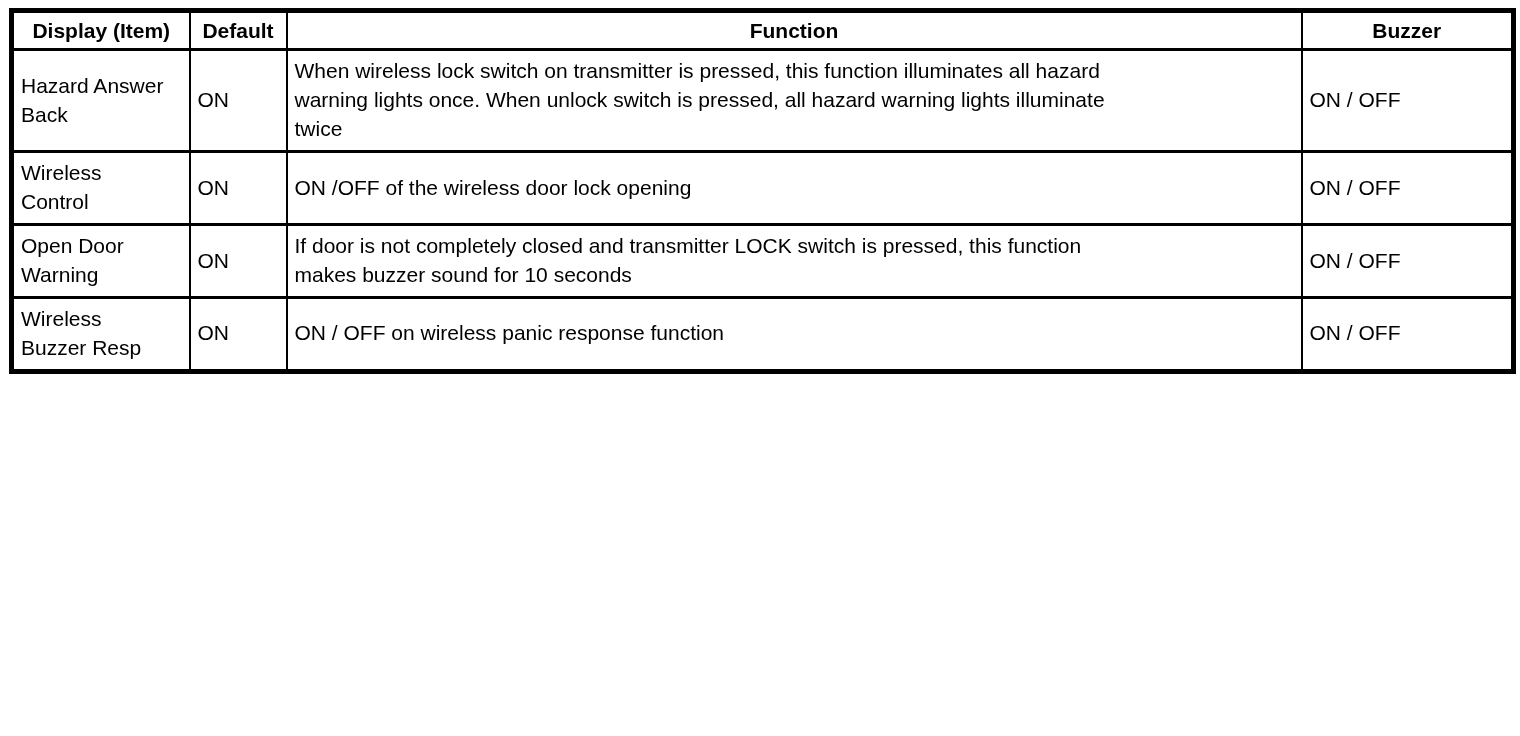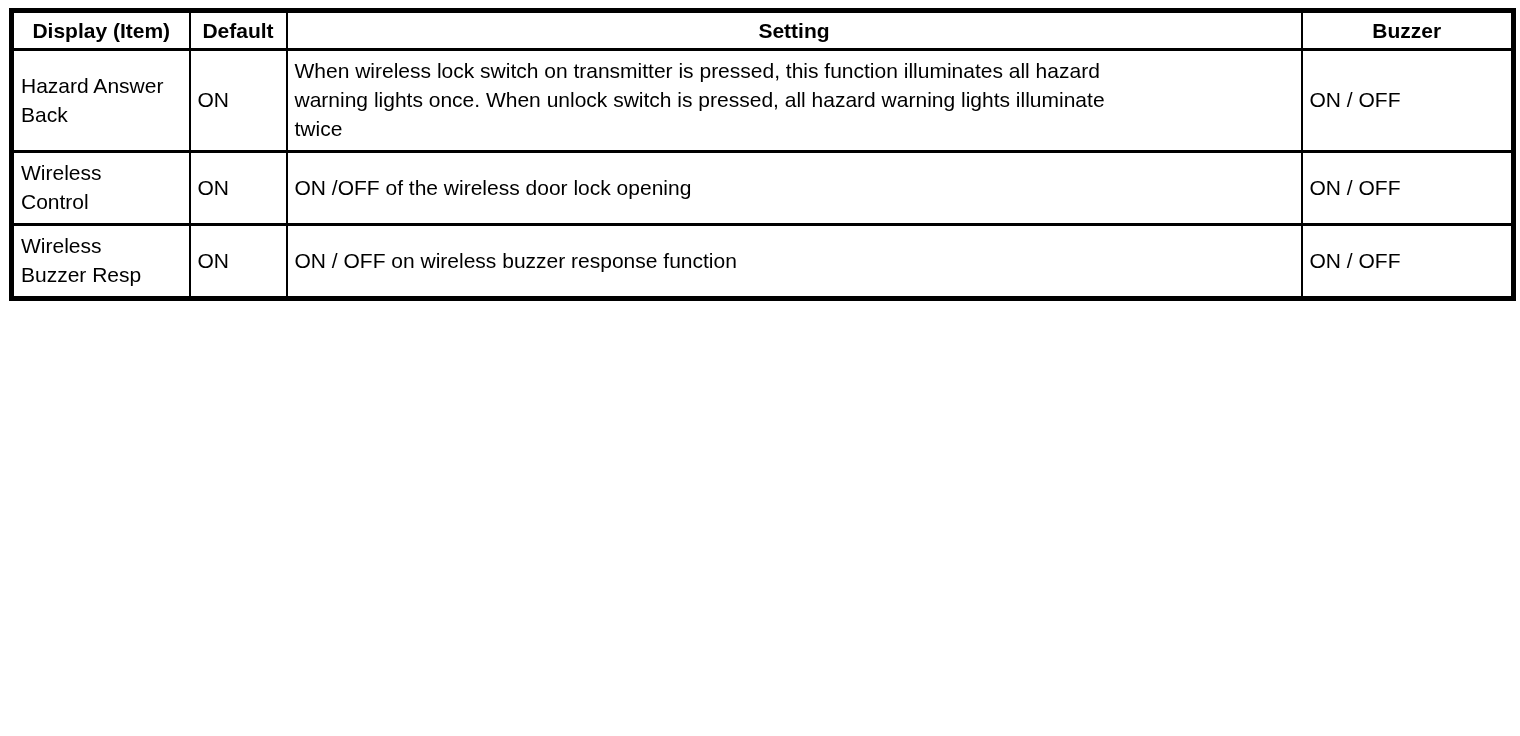--- a/index.html
+++ b/index.html
@@ -59,21 +59,21 @@
     <colgroup>
       <col class="col-item">
       <col class="col-default">
       <col class="col-contents">
       <col class="col-setting">
     </colgroup>
     <thead>
       <tr>
         <th>Display (Item)</th>
         <th>Default</th>
-        <th>Setting</th>
+        <th>Function</th>
         <th>Buzzer</th>
       </tr>
     </thead>
     <tbody>
         <tr>
           <td class="cell-item">Hazard Answer
 Back</td>
           <td class="cell-default">ON</td>
           <td class="cell-contents">When wireless lock switch on transmitter is pressed, this function illuminates all hazard
 warning lights once. When unlock switch is pressed, all hazard warning lights illuminate
@@ -81,21 +81,29 @@
           <td class="cell-setting">ON / OFF</td>
         </tr>
         <tr>
           <td class="cell-item">Wireless
 Control</td>
           <td class="cell-default">ON</td>
           <td class="cell-contents">ON /OFF of the wireless door lock opening</td>
           <td class="cell-setting">ON / OFF</td>
         </tr>
         <tr>
+          <td class="cell-item">Open Door
+Warning</td>
+          <td class="cell-default">ON</td>
+          <td class="cell-contents">If door is not completely closed and transmitter LOCK switch is pressed, this function
+makes buzzer sound for 10 seconds</td>
+          <td class="cell-setting">ON / OFF</td>
+        </tr>
+        <tr>
           <td class="cell-item">Wireless
 Buzzer Resp</td>
           <td class="cell-default">ON</td>
-          <td class="cell-contents">ON / OFF on wireless buzzer response function</td>
+          <td class="cell-contents">ON / OFF on wireless panic response function</td>
           <td class="cell-setting">ON / OFF</td>
         </tr>
       </tbody>
   </table>
 </div>
 
 </body></html>

